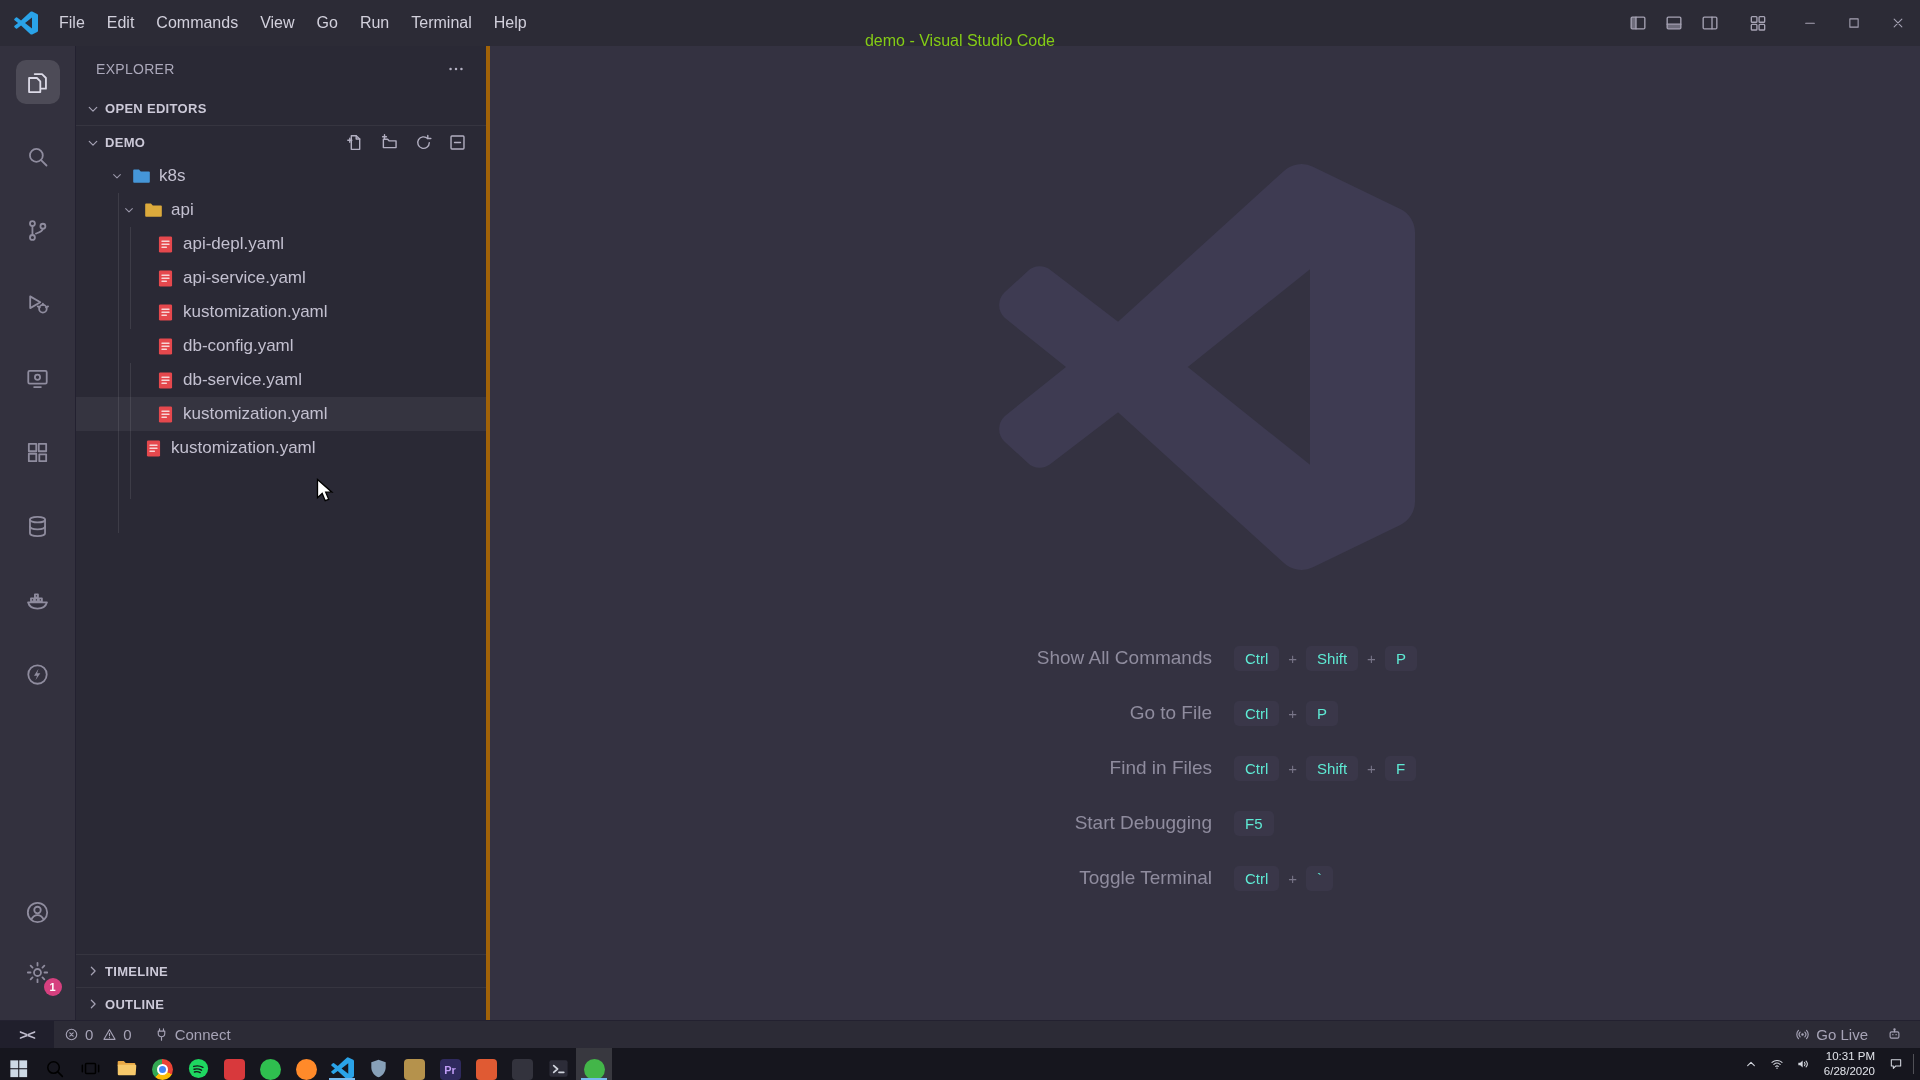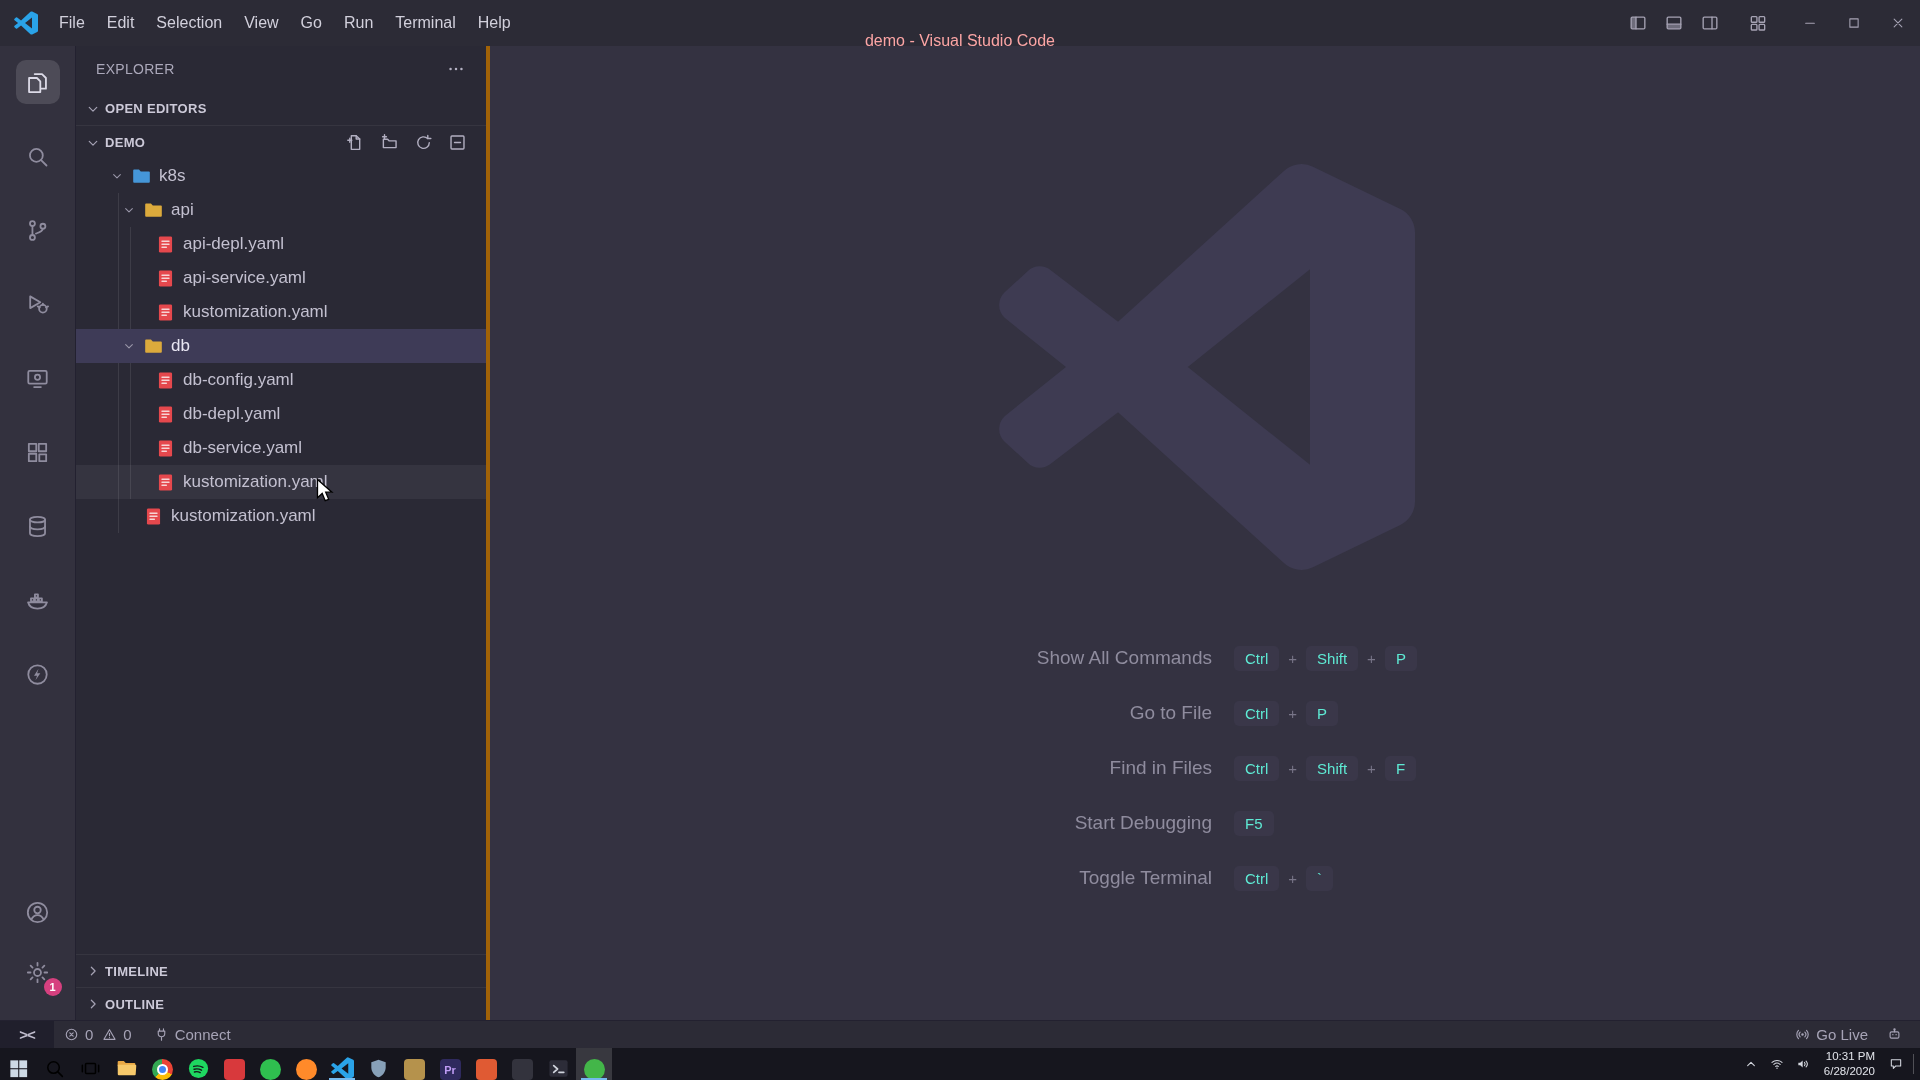--- a/index.html
+++ b/index.html
@@ -6,21 +6,21 @@
   html,body { width:1920px; height:1080px; overflow:hidden; background:#343240;
     font-family:"Liberation Sans", sans-serif; }
   #root { position:relative; width:1920px; height:1080px; display:flex; flex-direction:column; }
 
   
   #titlebar { position:relative; height:46px; background:#2c2b36; display:flex; align-items:center; flex:none; }
   .vscode-logo { width:24px; height:24px; margin:0 10px 0 14px; flex:none; }
   .vscode-logo svg { width:100%; height:100%; }
   #menu-bar { display:flex; align-items:center; z-index:2; }
   .menu-item { padding:0 11px; height:46px; line-height:46px; font-size:16px; color:#d2d0dc; cursor:pointer; }
-  .window-title { position:absolute; left:0; right:0; text-align:center; font-size:16px; color:#fca5a5; pointer-events:none; z-index:1;margin-top:35px; }
+  .window-title { position:absolute; left:0; right:0; text-align:center; font-size:16px; color:#84cc16; pointer-events:none; z-index:1;margin-top:35px; }
   .tb-right { margin-left:auto; display:flex; align-items:center; z-index:2; height:100%; }
   .layout-btn, .win-btn { height:46px; display:flex; align-items:center; justify-content:center; color:#a6a3b4; cursor:pointer; }
   .layout-btn { width:36px; }
   .layout-btn svg { width:20px; height:20px; }
   .win-btn { width:44px; }
   .win-btn svg { width:16px; height:16px; }
   .gap-l { margin-left:12px; }
 
   
   #main { flex:1; display:flex; min-height:0; }
@@ -106,21 +106,21 @@
 
 <div id="root">
 
   <div id="titlebar">
     <span class="vscode-logo"><svg viewBox="0 0 100 100">
           <path d="M96.5 12.4 75.7 2.3a6.2 6.2 0 0 0-7.1 1.2L29.3 39.2 13.2 26.9a4.1 4.1 0 0 0-5.3.2L2.3 32.2a4.2 4.2 0 0 0 0 6.1L16.9 50 2.3 61.7a4.2 4.2 0 0 0 0 6.1l5.6 5.1a4.1 4.1 0 0 0 5.3.2l16.1-12.3 39.3 35.7a6.2 6.2 0 0 0 7.1 1.2l20.8-10.1a6.2 6.2 0 0 0 3.5-5.6V18a6.2 6.2 0 0 0-3.5-5.6zM75 73.3 45.9 50 75 26.7z" fill="#2aa3e8"></path>
         </svg></span>
     <div id="menu-bar">
         <div class="menu-item">File</div>
         <div class="menu-item">Edit</div>
-        <div class="menu-item">Selection</div>
+        <div class="menu-item">Commands</div>
         <div class="menu-item">View</div>
         <div class="menu-item">Go</div>
         <div class="menu-item">Run</div>
         <div class="menu-item">Terminal</div>
         <div class="menu-item">Help</div>
       </div>
     <div class="window-title">demo - Visual Studio Code</div>
     <div class="tb-right">
       <div class="layout-btn">
           <svg viewBox="0 0 24 24" fill="none" stroke="currentColor" stroke-width="1.6" stroke-linecap="round" stroke-linejoin="round">
@@ -359,46 +359,27 @@
             <span class="tlabel">api-service.yaml</span>
           </div>
           <div class="tree-row" style="padding-left: 54px;">
             <span class="twisty"></span>
             <span class="ticon"><svg viewBox="0 0 24 24">
                 <rect x="4.5" y="2.8" width="15" height="18.4" rx="1.6" fill="#e5484d"></rect>
                 <path d="M8 8.2h8M8 11.7h8M8 15.2h5" stroke="#f7d4d5" stroke-width="1.6" stroke-linecap="round" fill="none"></path>
               </svg></span>
             <span class="tlabel">kustomization.yaml</span>
           </div>
-          <div class="tree-row selected" style="padding-left: 42px; background: rgb(62, 59, 87);">
-            <span class="twisty">
-              <svg viewBox="0 0 24 24" fill="none" stroke="currentColor" stroke-width="1.6" stroke-linecap="round" stroke-linejoin="round">
-                <path d="M7 9.8l5 5 5-5"></path>
-              </svg>
-            </span>
-            <span class="ticon"><svg viewBox="0 0 24 24">
-                <path d="M2.5 5a1 1 0 0 1 1-1h5.6l2.1 2.2h9.3a1 1 0 0 1 1 1V18a1 1 0 0 1-1 1H3.5a1 1 0 0 1-1-1z" fill="#dcaa3c"></path>
-              </svg></span>
-            <span class="tlabel">db</span>
-          </div>
           <div class="tree-row" style="padding-left: 54px;">
             <span class="twisty"></span>
             <span class="ticon"><svg viewBox="0 0 24 24">
                 <rect x="4.5" y="2.8" width="15" height="18.4" rx="1.6" fill="#e5484d"></rect>
                 <path d="M8 8.2h8M8 11.7h8M8 15.2h5" stroke="#f7d4d5" stroke-width="1.6" stroke-linecap="round" fill="none"></path>
               </svg></span>
             <span class="tlabel">db-config.yaml</span>
-          </div>
-          <div class="tree-row" style="padding-left: 54px;">
-            <span class="twisty"></span>
-            <span class="ticon"><svg viewBox="0 0 24 24">
-                <rect x="4.5" y="2.8" width="15" height="18.4" rx="1.6" fill="#e5484d"></rect>
-                <path d="M8 8.2h8M8 11.7h8M8 15.2h5" stroke="#f7d4d5" stroke-width="1.6" stroke-linecap="round" fill="none"></path>
-              </svg></span>
-            <span class="tlabel">db-depl.yaml</span>
           </div>
           <div class="tree-row" style="padding-left: 54px;">
             <span class="twisty"></span>
             <span class="ticon"><svg viewBox="0 0 24 24">
                 <rect x="4.5" y="2.8" width="15" height="18.4" rx="1.6" fill="#e5484d"></rect>
                 <path d="M8 8.2h8M8 11.7h8M8 15.2h5" stroke="#f7d4d5" stroke-width="1.6" stroke-linecap="round" fill="none"></path>
               </svg></span>
             <span class="tlabel">db-service.yaml</span>
           </div>
           <div class="tree-row hovered" style="padding-left: 54px;">

